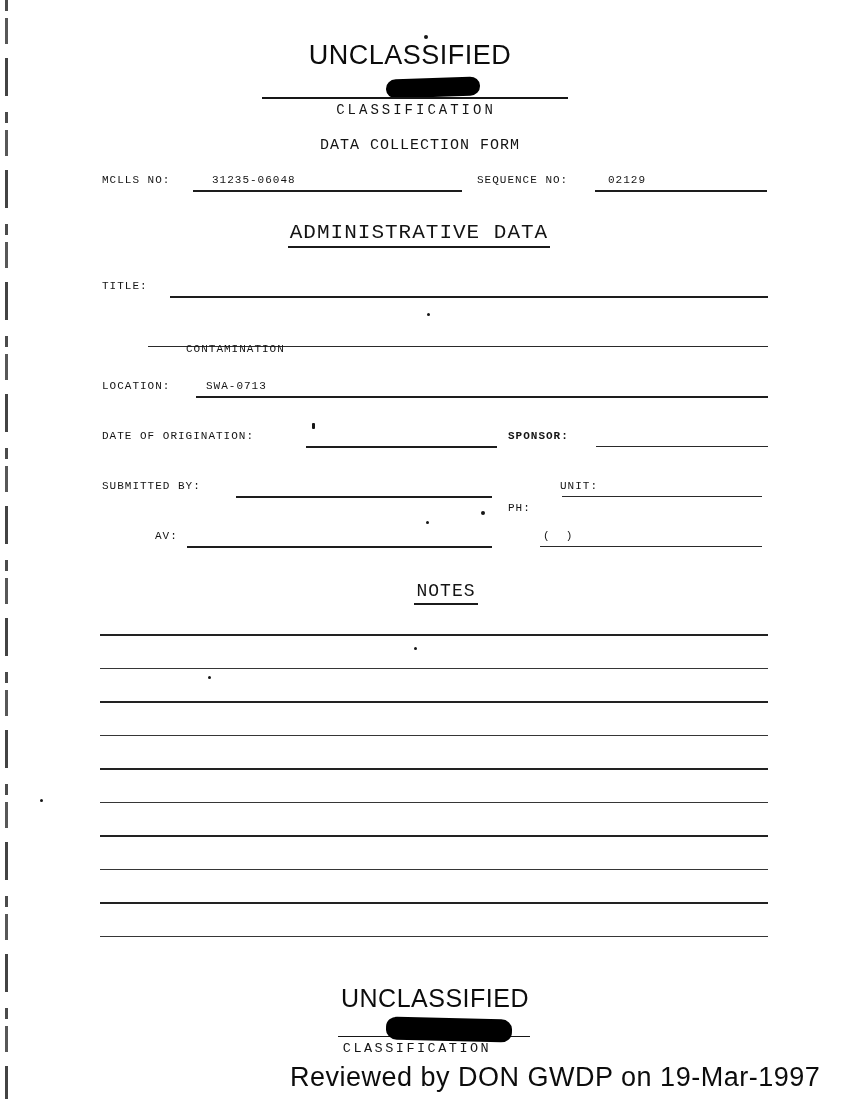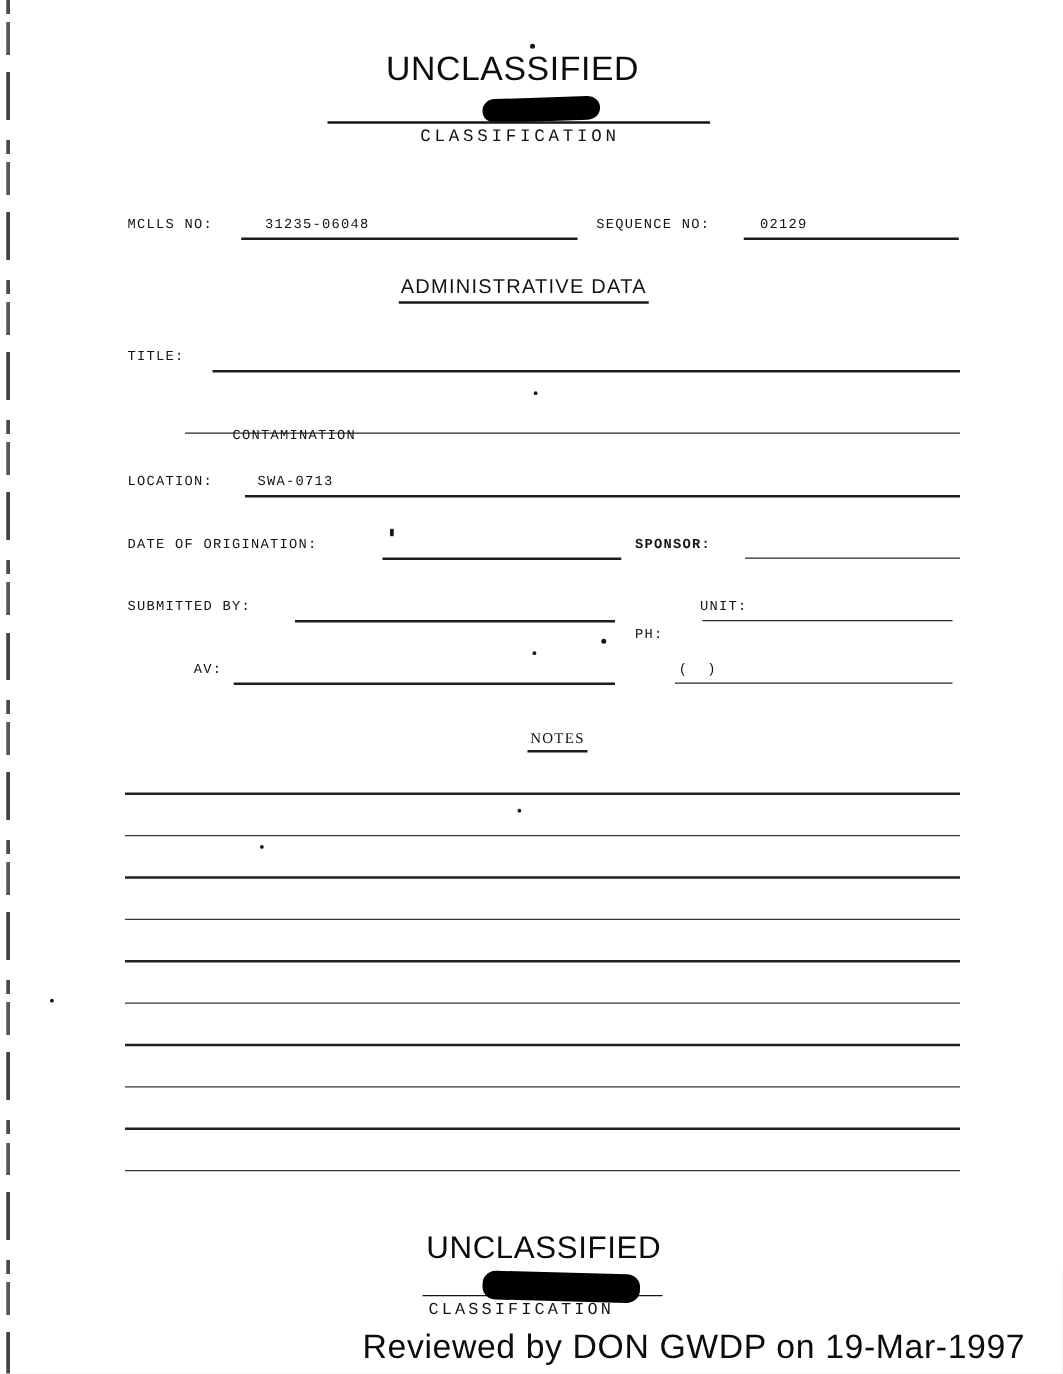--- a/index.html
+++ b/index.html
@@ -88,31 +88,32 @@
   <div class="dot" style="left:414px;top:647px;width:3px;height:3px;"></div>
   <div class="dot" style="left:208px;top:676px;width:3px;height:3px;"></div>
   <div class="dot" style="left:40px;top:799px;width:3px;height:3px;"></div>
 
   <div class="centerband sans-head" style="top:40px; right:30px; font-size:27px;">UNCLASSIFIED</div>
 
   <div class="redaction" style="left:386px;top:78px;width:94px;height:19px;border-radius:10px/9px;transform:rotate(-2deg);"></div>
   <div class="rule" style="left:262px;top:97px;width:306px;"></div>
   <div class="centerband" style="top:102px; right:18px; font-size:14px; letter-spacing:3px; font-family:'Liberation Mono', monospace;">CLASSIFICATION</div>
 
+  <div class="centerband" style="top:137px; right:10px; font-size:15px; letter-spacing:1px; font-family:'Liberation Mono', monospace;">DATA COLLECTION FORM</div>
 
   <span class="t" style="left:102px;top:172px;">MCLLS NO:</span>
   <div class="line" style="left:193px;top:190px;width:269px;"></div>
   <span class="t" style="left:212px;top:172px;">31235-06048</span>
 
   <span class="t" style="left:477px;top:172px;">SEQUENCE NO:</span>
   <div class="line" style="left:595px;top:190px;width:172px;"></div>
   <span class="t" style="left:608px;top:172px;">02129</span>
 
   <div class="centerband" style="top:221px; right:12px;">
-    <span class="u-head" style="font-size:16px;letter-spacing:1px;font-family:Liberation Sans, sans-serif;">ADMINISTRATIVE DATA</span>
+    <span class="u-head" style="font-size:21px;letter-spacing:1px;font-family:Liberation Mono, monospace;">ADMINISTRATIVE DATA</span>
   </div>
 
   <span class="t" style="left:102px;top:278px;">TITLE:</span>
   <div class="line" style="left:170px;top:296px;width:598px;"></div>
 
   <div class="line thin" style="left:148px;top:346px;width:620px;"></div>
   <span class="t" style="left:186px;top:341px;">CONTAMINATION</span>
 
   <span class="t" style="left:102px;top:378px;">LOCATION:</span>
   <div class="line" style="left:196px;top:396px;width:572px;"></div>
@@ -136,21 +137,21 @@
 
   <span class="t" style="left:155px;top:528px;">AV:</span>
   <div class="line" style="left:187px;top:546px;width:305px;"></div>
   <span class="t" style="left:197px;top:528px;"></span>
 
   <span class="t" style="left:508px;top:500px;">PH:</span>
   <div class="line thin" style="left:540px;top:546px;width:222px;"></div>
   <span class="t" style="left:543px;top:528px;">(  )</span>
 
   <div class="centerband" style="top:581px; right:-10px;">
-    <span class="u-head" style="font-size:12px;letter-spacing:1px;font-family:Liberation Serif, serif;margin-left:32px;">NOTES</span>
+    <span class="u-head" style="font-size:18px;letter-spacing:1px;font-family:Liberation Mono, monospace;margin-left:32px;">NOTES</span>
   </div>
   <div>
       <div class="note-line" style="top: 634px;"></div>
       <div class="note-line" style="top: 667.5px;"></div>
       <div class="note-line" style="top: 701px;"></div>
       <div class="note-line" style="top: 734.5px;"></div>
       <div class="note-line" style="top: 768px;"></div>
       <div class="note-line" style="top: 801.5px;"></div>
       <div class="note-line" style="top: 835px;"></div>
       <div class="note-line" style="top: 868.5px;"></div>

